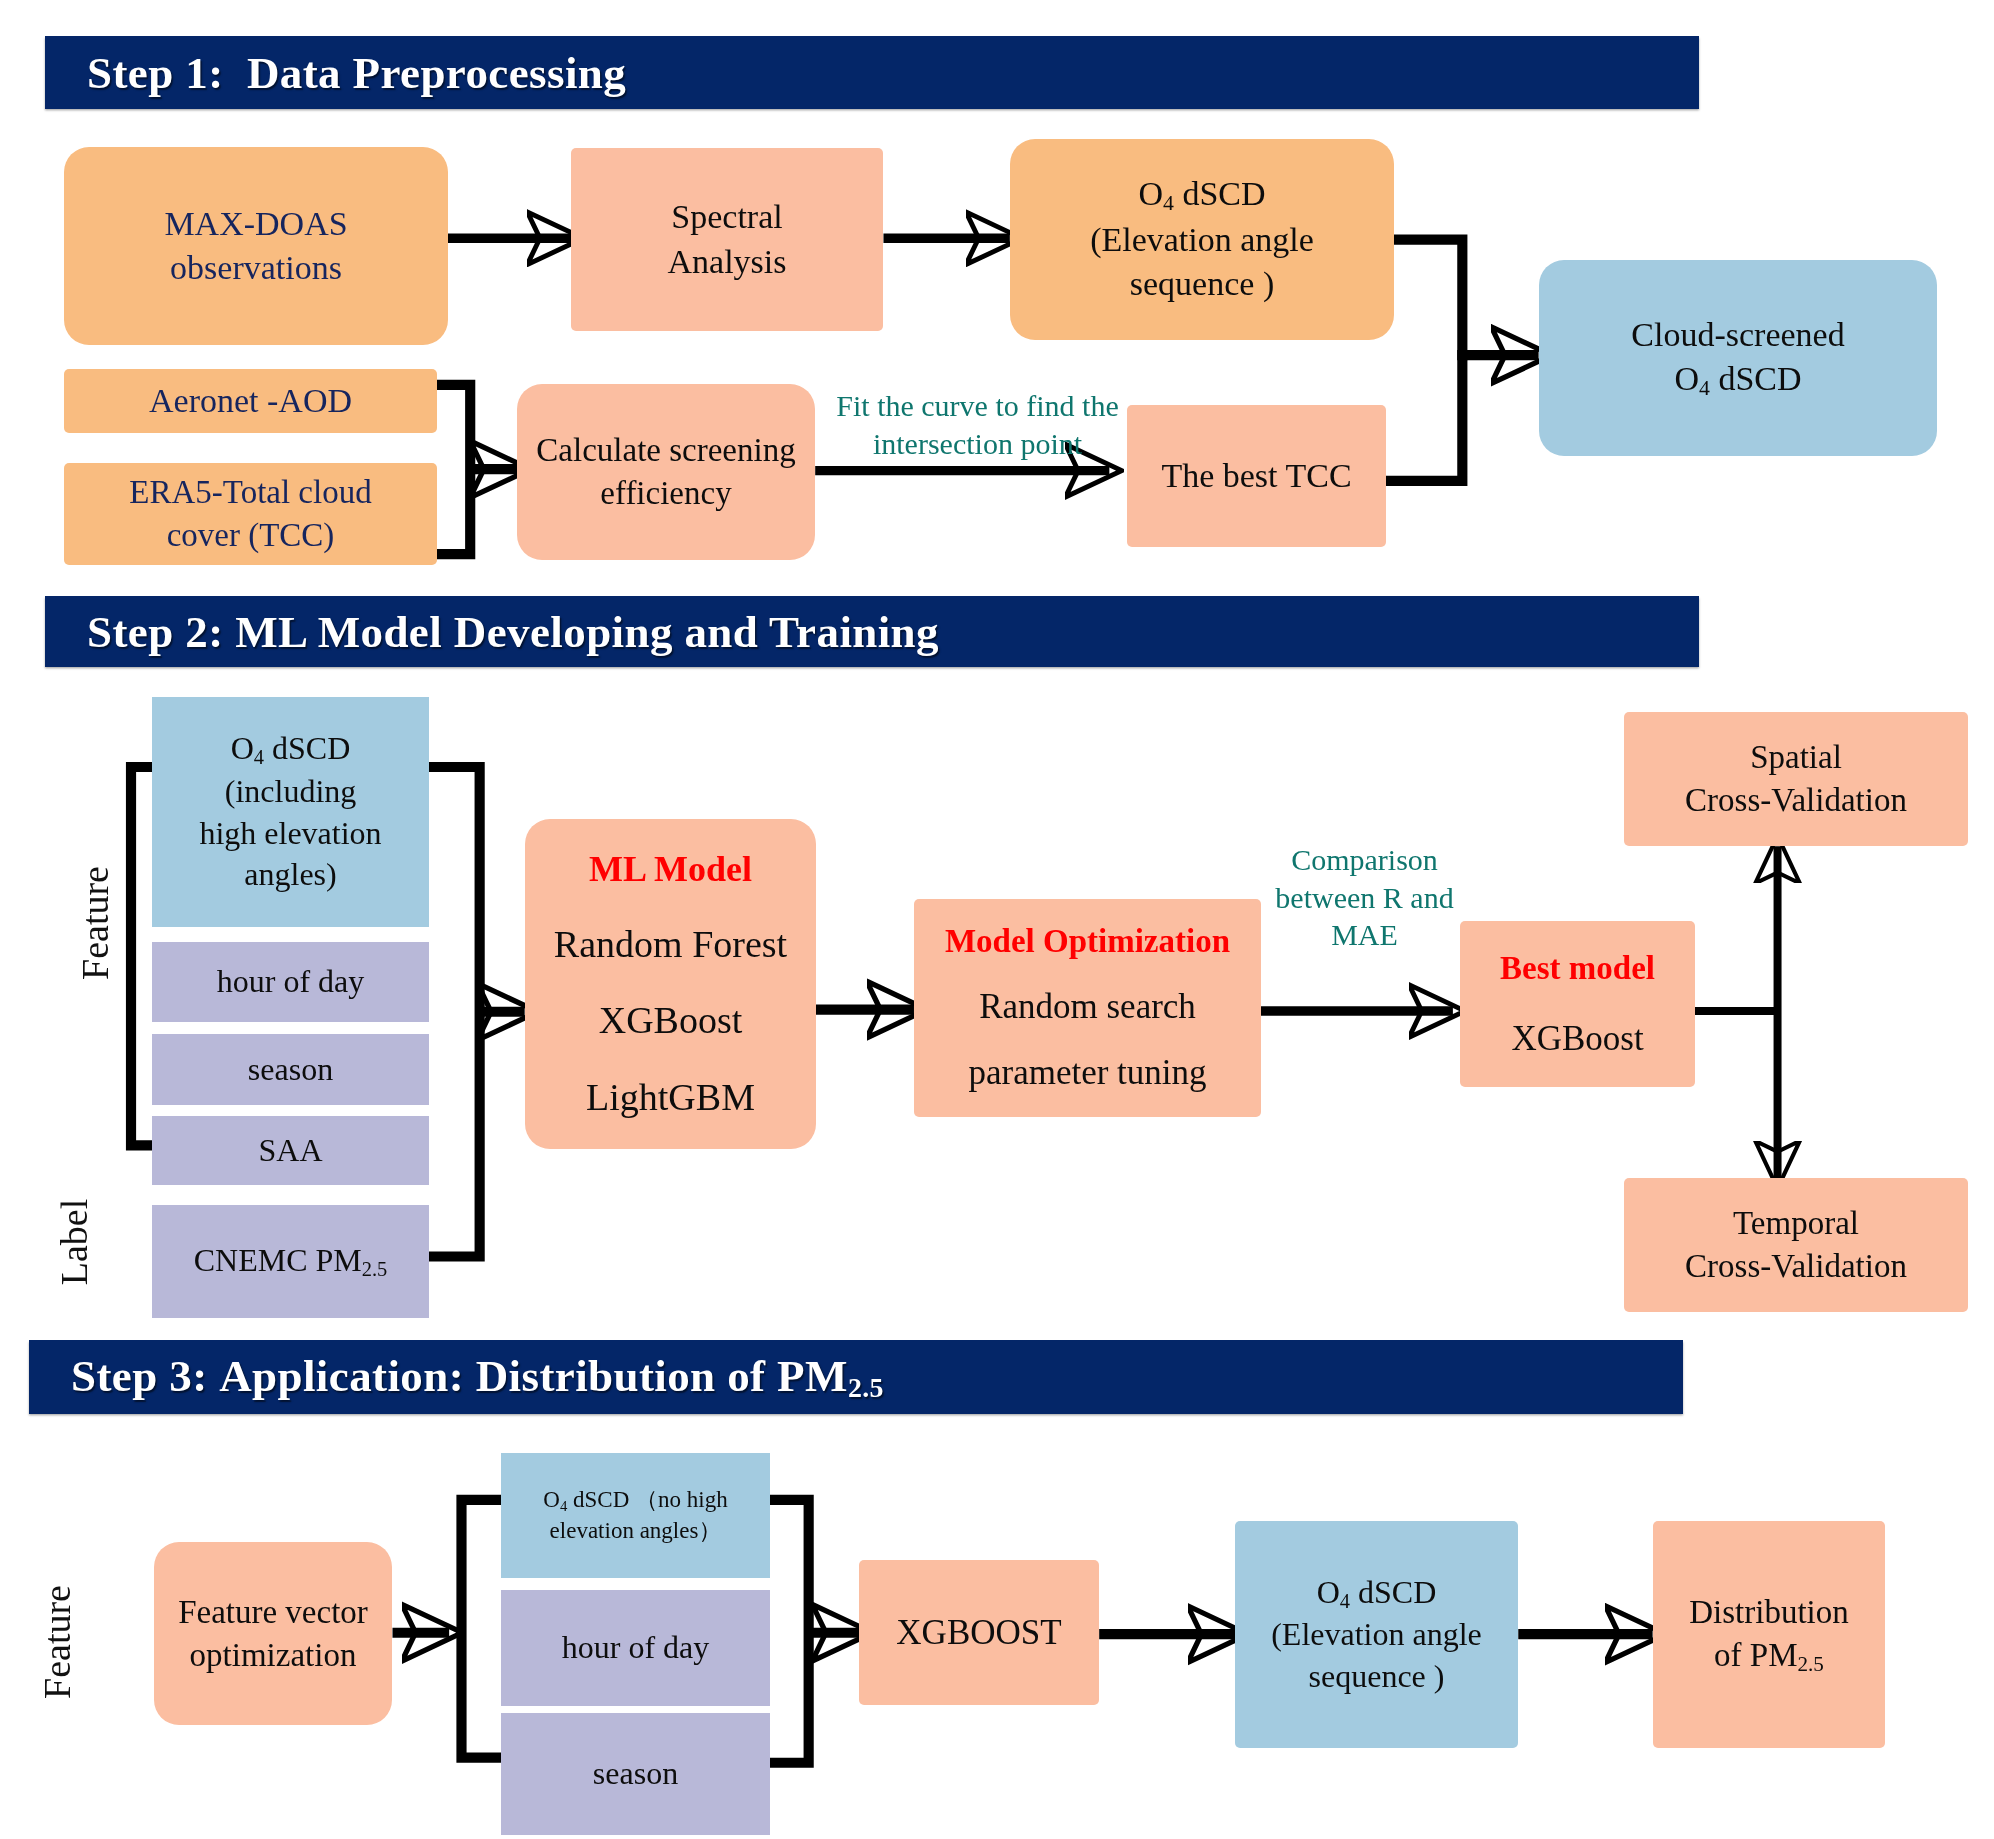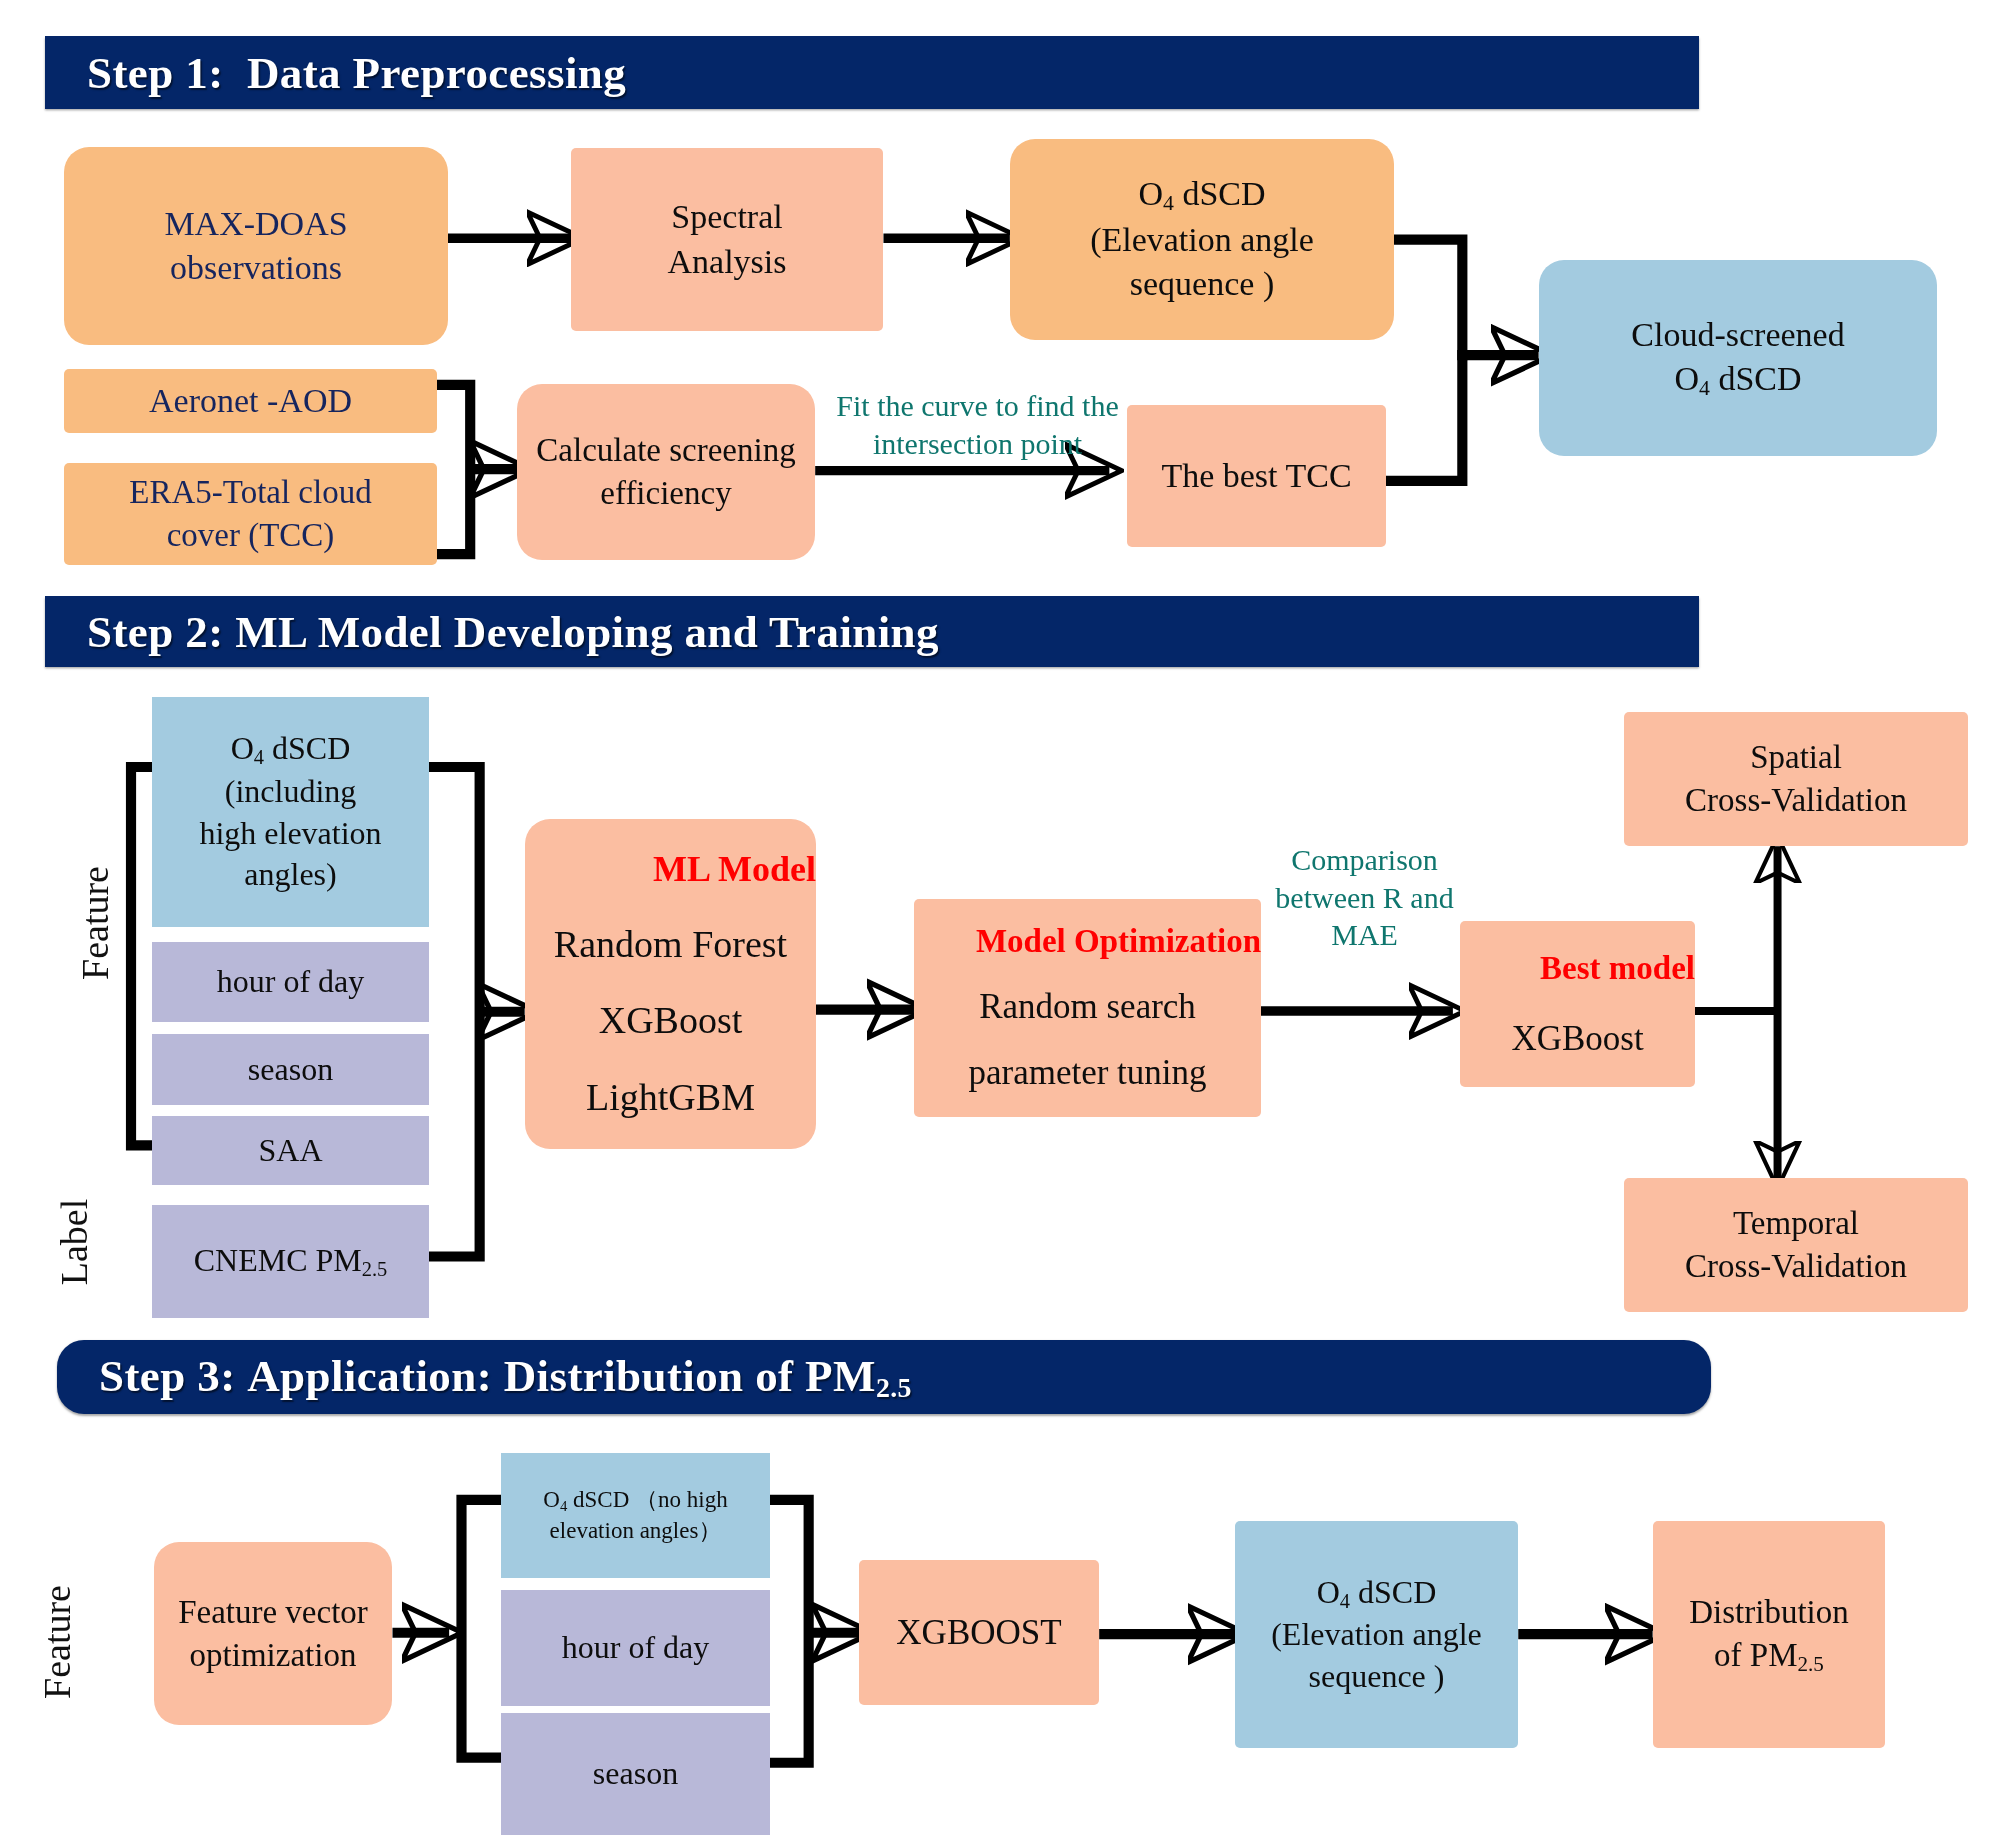--- a/index.html
+++ b/index.html
@@ -63,21 +63,20 @@
   .fill-purple  { background: #b8b8d8; }
 
   .round-lg { border-radius: 25px; }
   .round-md { border-radius: 5px; }
   .round-none { border-radius: 0; }
 
   .navy-text { color: #16255e; }
   .red-head {
     color: #ff0000;
     font-weight: bold;
-    text-align: right;
   }
 
   
   .annot {
     position: absolute;
     text-align: center;
     font-family: "Liberation Serif", "DejaVu Serif", serif;
     color: #0f766e;
     line-height: 1.25;
   }
@@ -272,21 +271,21 @@
   <div class="node fill-salmon round-md" style="left:1624px; top:712px; width:344px; height:134px; font-size:33px;">
     <span class="line">Spatial</span>
     <span class="line">Cross-Validation</span>
   </div>
 
   <div class="node fill-salmon round-md" style="left:1624px; top:1178px; width:344px; height:134px; font-size:33px;">
     <span class="line">Temporal</span>
     <span class="line">Cross-Validation</span>
   </div>
 
-  <div class="step-header" style="left:57px; top:1340px; width:1654px; height:74px;border-radius:27px;">
+  <div class="step-header" style="left:29px; top:1340px; width:1654px; height:74px;">
     <span class="htext">
       <span>Step 3:</span>&nbsp;<span>Application: Distribution of PM</span><sub>2.5</sub>
     </span>
   </div>
 
   <div class="vlabel" style="left:-52px; top:1620px; width:218px; font-size:38px;">
     <span>Feature</span>
   </div>
 
   <div class="node fill-salmon round-lg" style="left:154px; top:1542px; width:238px; height:183px; font-size:33px;">

